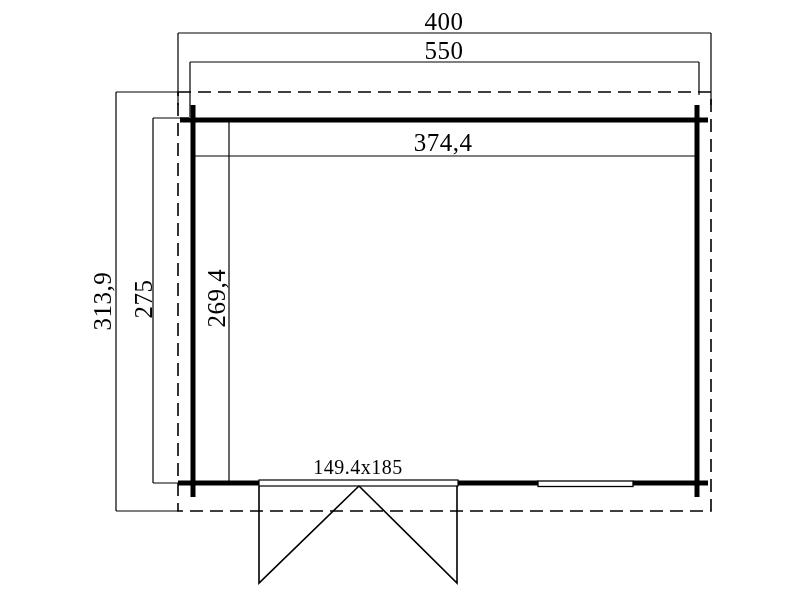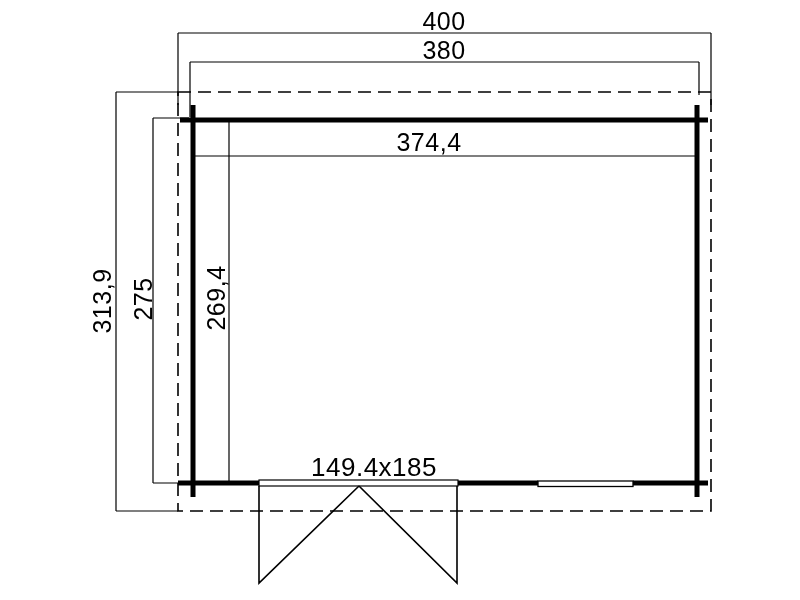--- a/index.html
+++ b/index.html
@@ -1,29 +1,29 @@
 <!DOCTYPE html>
 <html style="--line: #000000; --bg: #ffffff;"><head>
 <meta charset="utf-8">
 <style>
   :root { --line:#000000; --bg:#ffffff; }
   html,body { margin:0; padding:0; background:var(--bg); }
   .canvas {
     position:relative; width:800px; height:600px;
     background:var(--bg); overflow:hidden;
-    font-family:Liberation Sans, sans-serif;
+    font-family:Liberation Serif, serif;
   }
   .canvas svg { position:absolute; left:0; top:0; color:var(--line); }
   .lbl {
     position:absolute; transform:translate(-50%,-50%);
     font-size:25px; line-height:1; color:var(--line); white-space:nowrap;
     letter-spacing:0.5px;
   }
   .lbl.rot { transform:translate(-50%,-50%) rotate(-90deg); }
-  .lbl.opening { font-size:26px;margin-left:16px; }
+  .lbl.opening { font-size:20px; }
   .lbl.underlined { border-bottom:1.5px solid var(--line); padding-bottom:2px; }
 </style>
 </head>
 <body>
 
 <div class="canvas">
 
   <svg width="800" height="600" viewBox="0 0 800 600">
     <g fill="none" stroke="currentColor" stroke-linecap="butt">
 
@@ -49,23 +49,23 @@
       <rect x="538" y="481" width="95" height="5.5" fill="var(--bg)" stroke-width="1.3"></rect>
 
       <rect x="259" y="480" width="199" height="6" fill="var(--bg)" stroke-width="1.2"></rect>
 
       <path d="M259 486 V583 L359 486 M457 486 V583 L359 486" stroke-width="1.6"></path>
     </g>
   </svg>
 
   <div class="lbl" style="left:444px; top:21px;">400</div>
 
-  <div class="lbl" style="left:444px; top:50px;">380</div>
+  <div class="lbl" style="left:444px; top:50px;">550</div>
 
-  <div class="lbl" style="left:429px; top:142px;text-align:right;">374,4</div>
+  <div class="lbl" style="left:443px; top:142px;text-align:right;">374,4</div>
 
   <div class="lbl rot" style="left:102px; top:301px;">313,9</div>
 
   <div class="lbl rot" style="left:143px; top:299px;">275</div>
 
   <div class="lbl rot" style="left:216px; top:298px;">269,4</div>
 
   <div class="lbl opening" style="left:358px; top:467px;">149.4x185</div>
 
 

